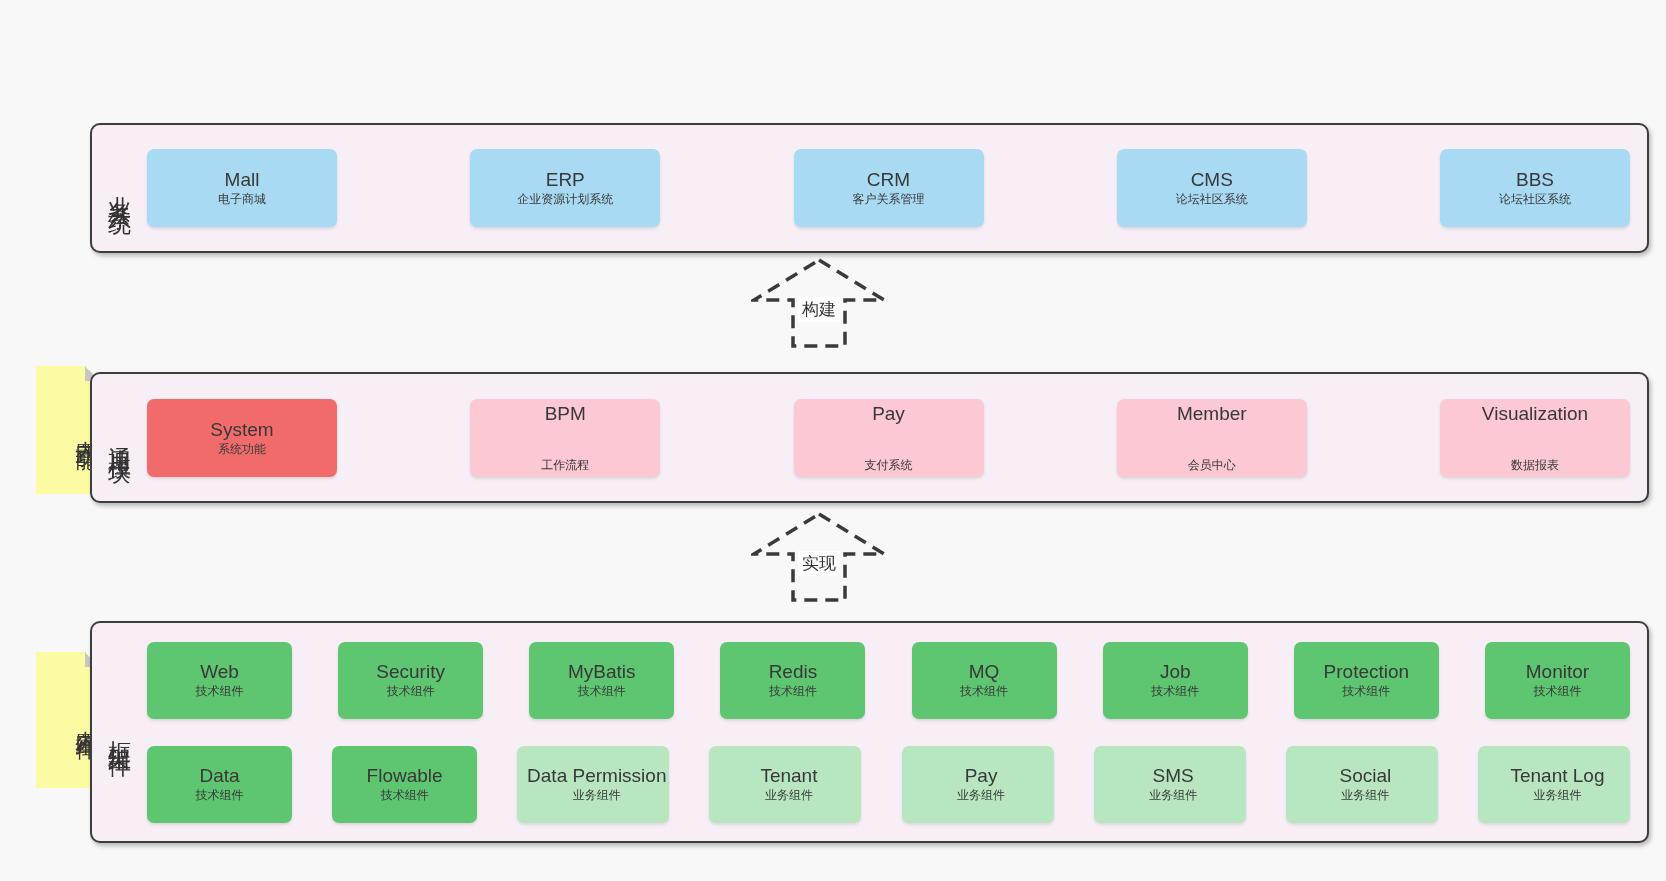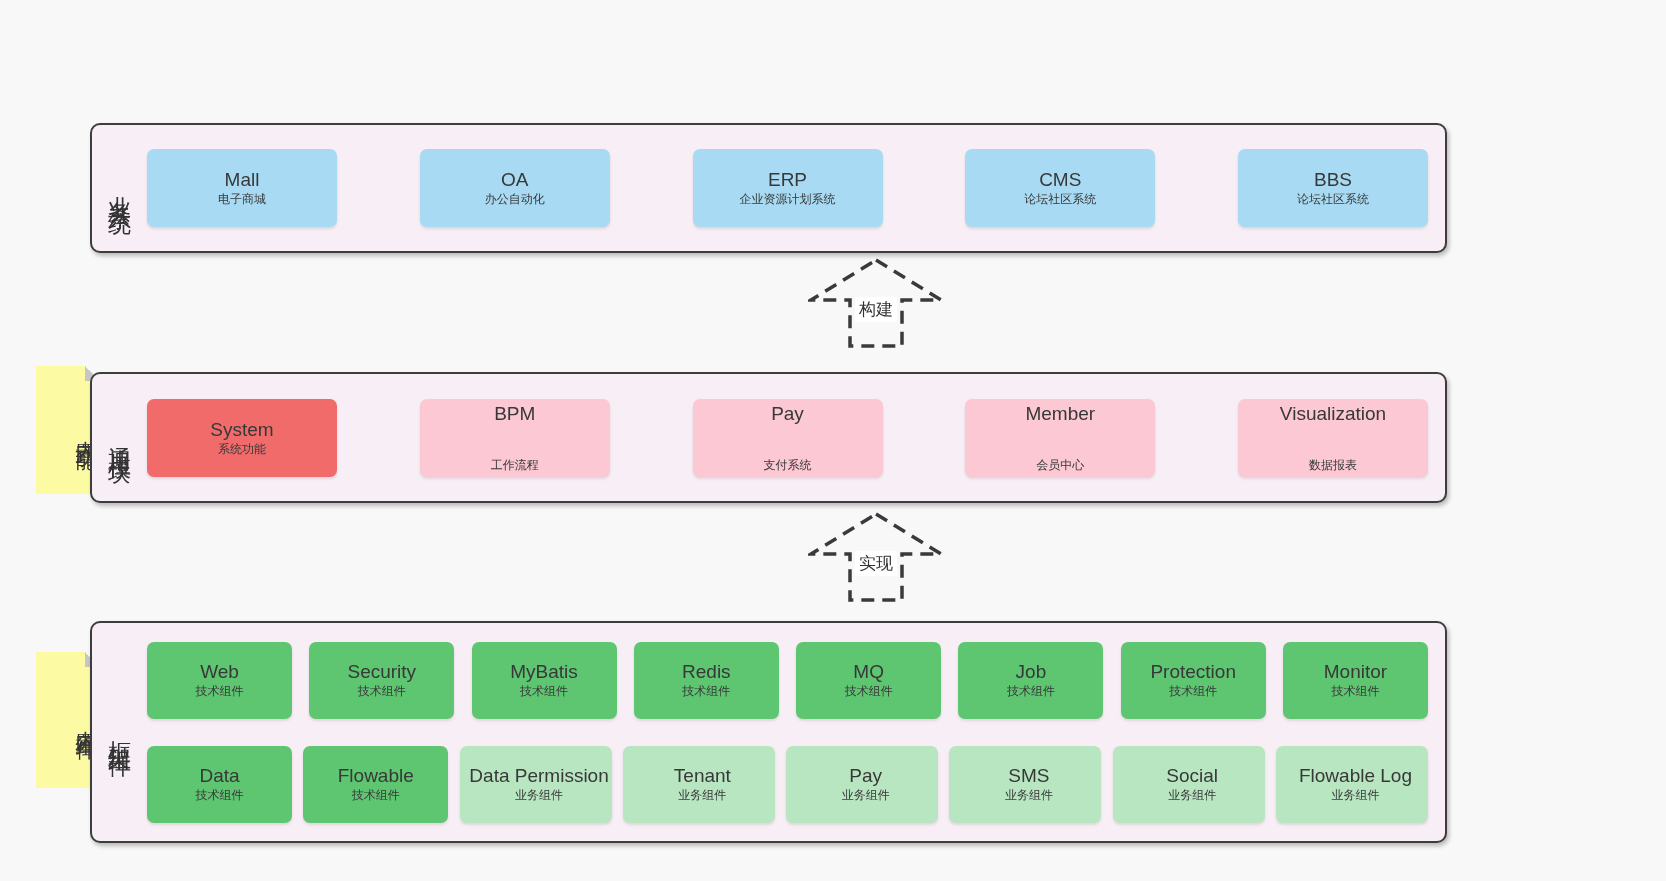--- a/index.html
+++ b/index.html
@@ -5,21 +5,21 @@
   :root{
     --page-bg:#f8f8f8; --panel-bg:#f8eef6; --panel-border:#3d3d3d;
     --blue:#a8dbf3; --red:#f16b6b; --pink:#fbc8d3;
     --green-dark:#5ec571; --green-light:#b8e6c1;
     --sticky-yellow:#fcfba3; --text:#383838;
   }
   html,body{margin:0;padding:0;background:var(--page-bg);}
   .canvas{position:relative;width:1666px;height:881px;background:var(--page-bg);
     font-family:"Liberation Sans",sans-serif;color:var(--text);overflow:hidden;}
 
-  .panel{position:absolute;left:90px;width:1357px;box-sizing:border-box;
+  .panel{position:absolute;left:90px;width:1559px;box-sizing:border-box;
     background:var(--panel-bg);border:2px solid var(--panel-border);
     border-radius:10px;box-shadow:2px 3px 4px rgba(0,0,0,0.25);z-index:2;}
   #panel-business{top:123px;height:130px;}
   #panel-modules{top:372px;height:131px;}
   #panel-framework{top:621px;height:222px;}
 
   .side-label{position:absolute;left:13px;top:50%;transform:translateY(-50%);
     writing-mode:vertical-rl;text-orientation:upright;font-size:23px;
     letter-spacing:5px;color:#333;white-space:nowrap;}
 
@@ -40,21 +40,21 @@
   .sticky{position:absolute;left:36px;width:64px;background:var(--sticky-yellow);
     z-index:1;clip-path:polygon(0 0,calc(100% - 15px) 0,100% 15px,100% 100%,0 100%);}
   #sticky-modules{top:366px;height:128px;}
   #sticky-framework{top:652px;height:136px;}
   .fold{position:absolute;top:0;right:0;width:15px;height:15px;
     background:linear-gradient(225deg,rgba(0,0,0,0) 50%,#c6c6c6 50%);}
   .sticky-label{position:absolute;left:0;right:10px;top:50%;transform:translateY(-50%);
     display:flex;justify-content:center;writing-mode:vertical-rl;text-orientation:upright;
     font-size:21px;letter-spacing:3px;color:#333;margin:auto;height:max-content;inset-block:0;}
 
-  .arrow{position:absolute;left:808px;width:136px;height:92px;z-index:1;}
+  .arrow{position:absolute;left:751px;width:136px;height:92px;z-index:1;}
   #arrow-build{top:257px;} #arrow-impl{top:511px;}
   .arrow svg{position:absolute;inset:0;}
   .arrow-label{position:absolute;left:50%;top:40px;transform:translateX(-50%);
     background:#ffffff;padding:1px 4px;font-size:17px;color:#333;white-space:nowrap;}
 </style>
 </head>
 <body>
 
 <div class="canvas">
 
@@ -69,26 +69,26 @@
 
   <div class="panel" id="panel-business">
     <div class="side-label">业务系统</div>
     <div class="boxes-area row6">
       <div class="box-row">
         <div class="box blue">
           <div class="box-name">Mall</div>
           <div class="box-desc">电子商城</div>
         </div>
         <div class="box blue">
-          <div class="box-name">OA</div>
-          <div class="box-desc">办公自动化</div>
-        </div>
-        <div class="box blue">
           <div class="box-name">ERP</div>
           <div class="box-desc">企业资源计划系统</div>
+        </div>
+        <div class="box blue">
+          <div class="box-name">CRM</div>
+          <div class="box-desc">客户关系管理</div>
         </div>
         <div class="box blue">
           <div class="box-name">CMS</div>
           <div class="box-desc">论坛社区系统</div>
         </div>
         <div class="box blue">
           <div class="box-name">BBS</div>
           <div class="box-desc">论坛社区系统</div>
         </div>
       </div>
@@ -197,20 +197,20 @@
         </div>
         <div class="box green-light">
           <div class="box-name">SMS</div>
           <div class="box-desc">业务组件</div>
         </div>
         <div class="box green-light">
           <div class="box-name">Social</div>
           <div class="box-desc">业务组件</div>
         </div>
         <div class="box green-light">
-          <div class="box-name">Flowable Log</div>
+          <div class="box-name">Tenant Log</div>
           <div class="box-desc">业务组件</div>
         </div>
       </div>
     </div>
   </div>
 
 </div>
 
 </body></html>

